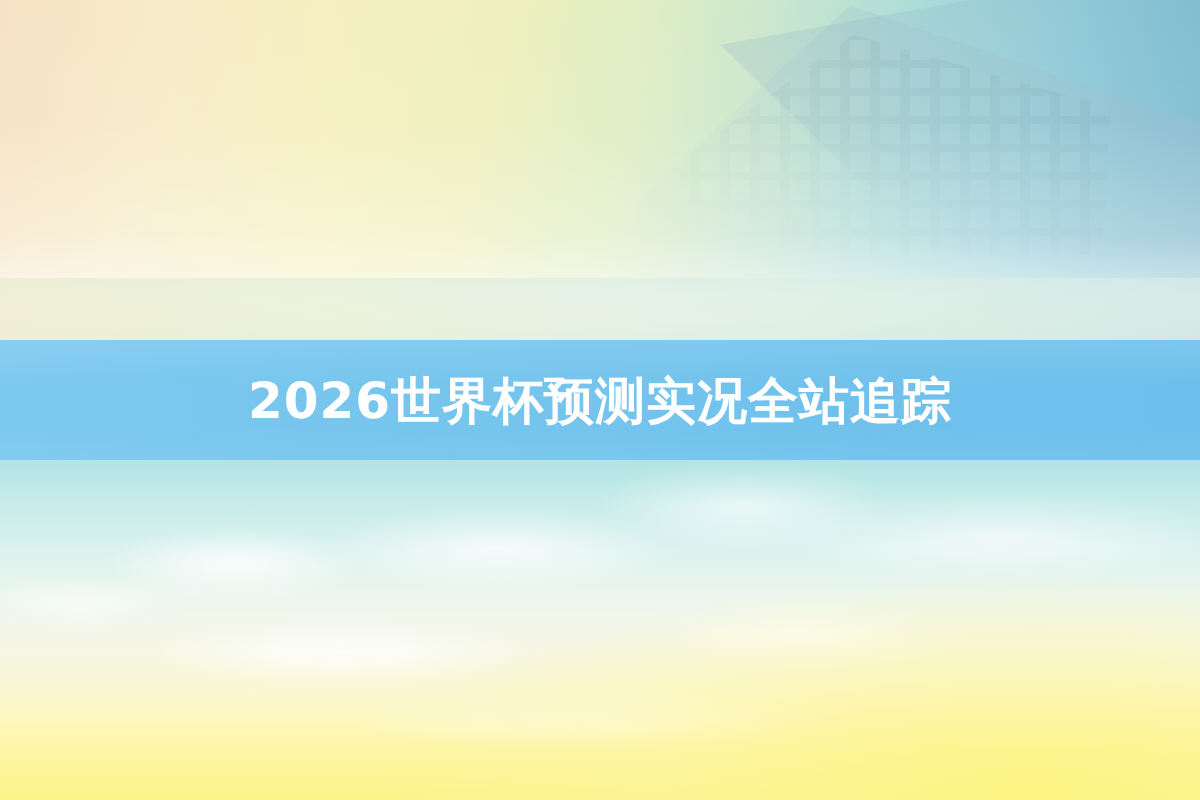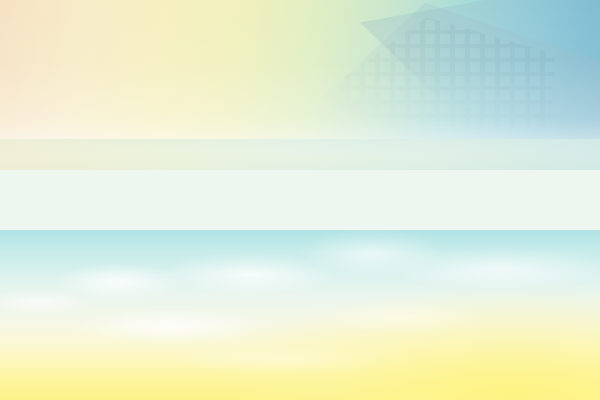--- a/index.html
+++ b/index.html
@@ -222,14 +222,17 @@
   <div class="bg-upper-sheen"></div>
 
   <div class="bg-seam"></div>
   <div class="bg-seam-tint"></div>
 
   <div class="bg-lower"></div>
   <div class="bg-clouds"></div>
   <div class="bg-lower-glow"></div>
   <div class="bg-lower-top-wash"></div>
 
+  <div class="title-band">
+    <div class="title-text">2026世界杯预测实况全站追踪</div>
+  </div>
 
 </div>
 
 </body></html>

